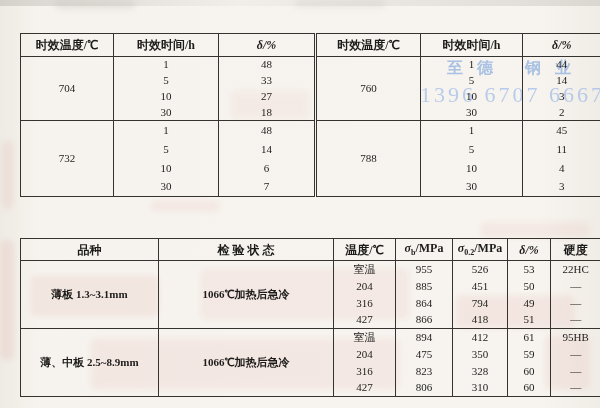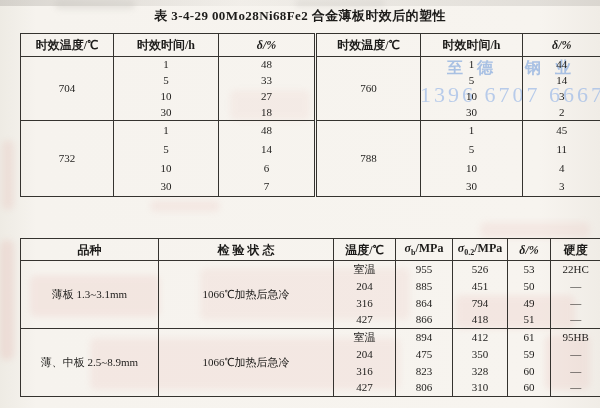--- a/index.html
+++ b/index.html
@@ -22,21 +22,21 @@
   thead { border-bottom:1.4px solid #35332f; }
   tbody.grp + tbody.grp { border-top:1.2px solid #35332f; }
   .tbl1 { left:20px; top:33px; width:580px;padding-left:33px; }
   .tbl1 thead tr { height:23px; }
   .tbl1 tbody.g1 tr { height:16px; }
   .tbl1 tbody.g2 tr { height:19px; }
   .dbl { border-left:3px double #35332f; }
   .tbl2 { left:20px; top:238px; width:580px; }
   .tbl2 thead tr { height:22px; }
   .tbl2 tbody tr { height:17px; }
-  .prod { font-weight:400; font-size:11px; }
+  .prod { font-weight:700; font-size:11px; }
   sub { font-size:8px; }
   .ditalic { font-style:italic; }
   .wm1 { position:absolute; left:447px; top:58px; font-size:16px; font-weight:700;
     letter-spacing:14px; opacity:.75; white-space:nowrap;text-align:center; }
   .wm2 { position:absolute; left:420px; top:82px; font-size:22px;
     letter-spacing:3px; opacity:.7; white-space:nowrap; }
   .sm { position:absolute; filter:blur(3px); border-radius:6px; pointer-events:none; }
   .pink { background:#e2a49e; }
   .gray { background:#c3c0ba; }
 </style>
@@ -55,21 +55,20 @@
   <div class="sm pink" style="left:2px;top:140px;width:12px;height:70px;opacity:.18"></div>
   <div class="sm pink" style="left:230px;top:90px;width:80px;height:30px;opacity:.10"></div>
   <div class="sm pink" style="left:480px;top:222px;width:110px;height:16px;opacity:.14"></div>
   <div class="sm pink" style="left:150px;top:200px;width:70px;height:12px;opacity:.14"></div>
   <div class="sm gray" style="left:55px;top:0px;width:80px;height:9px;opacity:.35"></div>
   <div class="sm gray" style="left:295px;top:0px;width:90px;height:7px;opacity:.3"></div>
 
   <div class="wm1" style="color:#8fb0e0">至德 钢业</div>
   <div class="wm2" style="color:#9dbae8">1396 6707 6667</div>
 
-  <div class="title t1">表 3-4-29  00Mo28Ni68Fe2 合金薄板时效后的塑性</div>
 
   <table class="tbl1">
     <colgroup>
       <col style="width:93px">
         <col style="width:105px">
         <col style="width:97px">
       <col style="width:105px">
         <col style="width:102px">
         <col style="width:78px">
     </colgroup>

